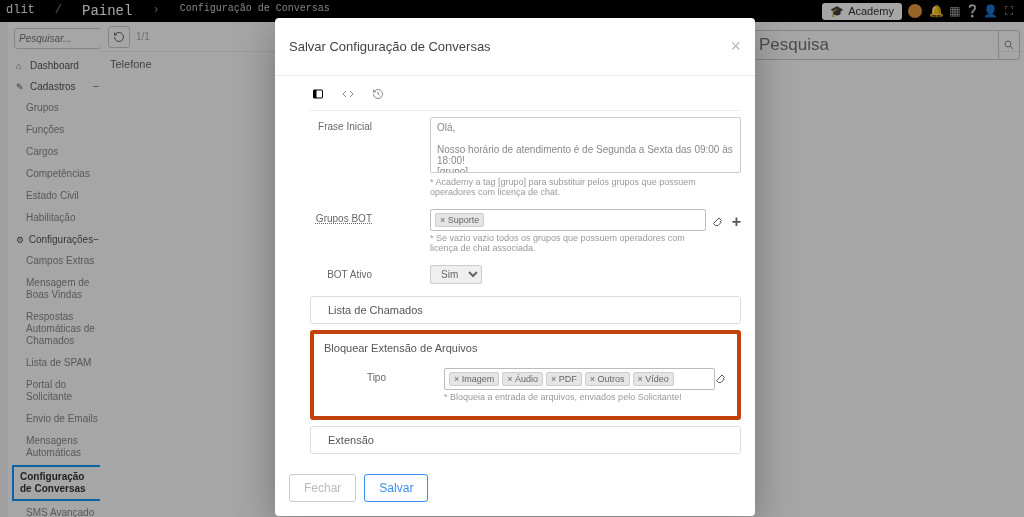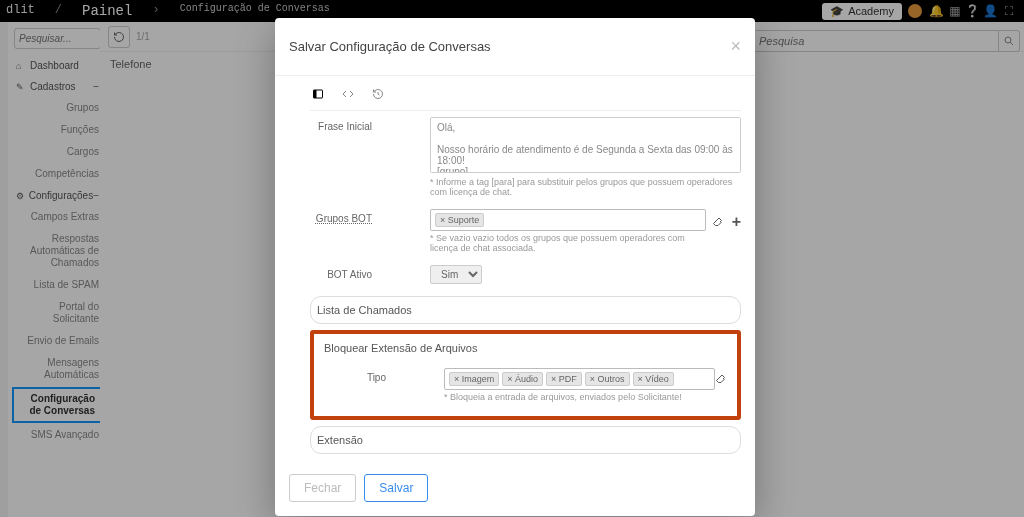--- a/index.html
+++ b/index.html
@@ -14,33 +14,33 @@
 .topbar .avatar { width: 14px; height: 14px; border-radius: 50%; background: #e89b3e; margin-right: 6px; }
 .topbar .util-icon { width: 18px; text-align: center; color: #aaa; font-size: 12px; cursor: pointer; }
 
 
 .leftnav { position: absolute; left: 0; top: 22px; bottom: 0; width: 100px; background: #fff; border-right: 1px solid #ddd; overflow-y: auto; font-size: 10px; margin-left: 8px; }
 .leftnav .search { padding: 6px; }
 .leftnav .search input { width: 100%; padding: 4px; border: 1px solid #ccc; border-radius: 3px; font-size: 10px; color: #aaa; font-style: italic; }
 .leftnav .group-header { display: flex; align-items: center; padding: 5px 8px; color: #555; font-size: 10px; cursor: pointer; }
 .leftnav .group-header .mini-icon { width: 10px; margin-right: 4px; font-size: 9px; }
 .leftnav .group-header .minus { margin-left: auto; font-size: 10px; }
-.leftnav .item { padding: 5px 8px 5px 18px; color: #888; cursor: pointer; line-height: 1.2; text-align: right; }
+.leftnav .item { padding: 5px 8px 5px 18px; color: #888; cursor: pointer; line-height: 1.2; }
 .leftnav .item.active { border: 2px solid #19f; color: #333; font-weight: bold; margin: 1px 4px; padding: 4px 6px; }
 
 
 .main { position: absolute; left: 100px; right: 0; top: 22px; bottom: 0; background: #fff; }
 .main .toolbar { height: 30px; border-bottom: 1px solid #eee; display: flex; align-items: center; padding: 0 8px; gap: 6px; }
 .main .toolbar .refresh { border: 1px solid #ccc; border-radius: 3px; width: 22px; height: 22px; display: flex; align-items: center; justify-content: center; cursor: pointer; }
 .main .toolbar .pager { color: #aaa; font-size: 10px; }
 .main .table-head { padding: 6px 10px; color: #666; font-size: 11px; }
 
 
 .rightsearch { position: absolute; right: 4px; top: 30px; width: 268px; display: flex; }
-.rightsearch input { flex: 1; padding: 4px 6px; border: 1px solid #ccc; border-right: none; border-radius: 3px 0 0 3px; font-size: 11px; color: #888; font-style: italic; }
+.rightsearch input { flex: 1; padding: 4px 6px; border: 1px solid #ccc; border-right: none; border-radius: 3px 0 0 3px; font-size: 17px; color: #888; }
 .rightsearch .mag { width: 22px; border: 1px solid #ccc; border-radius: 0 3px 3px 0; display: flex; align-items: center; justify-content: center; color: #888; cursor: pointer; }
 
 
 .backdrop { position: absolute; inset: 0; background: rgba(0,0,0,0.35); }
 .modal { position: absolute; left: 275px; top: 18px; width: 480px; background: #fff; border-radius: 4px; box-shadow: 0 10px 40px rgba(0,0,0,0.3); }
 .modal-header { padding: 18px 14px; border-bottom: 1px solid #eee; display: flex; align-items: center; }
 .modal-header .title { font-size: 13px; color: #444; }
 .modal-header .close { margin-left: auto; color: #bbb; font-size: 18px; cursor: pointer; }
 
 .modal-body { padding: 10px 14px 4px; margin-left: 21px; }
@@ -52,21 +52,21 @@
 .form-row .lbl { width: 72px; text-align: right; padding-right: 10px; padding-top: 4px; font-size: 10px; color: #666; }
 .form-row .ctl { flex: 1; padding-left: 48px; }
 .form-row textarea { width: 100%; height: 56px; border: 1px solid #ccc; border-radius: 2px; padding: 4px 6px; font-size: 10px; color: #888; resize: none; font-family: inherit; }
 .hint { font-size: 9px; color: #999; margin-top: 2px; }
 .tagbox { border: 1px solid #bbb; border-radius: 2px; padding: 3px 4px; display: flex; gap: 3px; align-items: center; min-height: 22px; }
 .tag { background: #e5e5e5; border: 1px solid #ccc; border-radius: 2px; padding: 1px 4px; font-size: 9px; color: #666; }
 .row-actions { display: flex; gap: 8px; align-items: center; padding-top: 4px; }
 .row-actions .act { cursor: pointer; color: #555; font-size: 12px; }
 select { border: 1px solid #ccc; border-radius: 2px; padding: 2px 6px; font-size: 10px; color: #666; }
 
-.section-head { border: 1px solid #ddd; border-radius: 11px; padding: 7px 6px; margin: 6px 0; font-size: 11px; color: #555; }
+.section-head { border: 1px solid #ddd; border-radius: 3px; padding: 7px 17px; margin: 6px 0; font-size: 11px; color: #555; }
 .section-box { border: 4px solid #c2410c; border-radius: 3px; padding: 8px 10px; margin: 6px 0; }
 .section-box .box-title { font-size: 11px; color: #555; margin-bottom: 8px; }
 
 .modal-footer { padding: 10px 14px 14px; display: flex; gap: 8px; }
 .btn { border: 1px solid #ccc; border-radius: 3px; padding: 6px 14px; font-size: 12px; cursor: pointer; background: #fff; }
 .btn-close { color: #bbb; }
 .btn-primary { border-color: #3b8ded; color: #3b8ded; }
 
 
 svg { width: 12px; height: 12px; }
@@ -105,26 +105,29 @@
   </div>
   <div class="group-header">
     <span class="mini-icon">✎</span>
     <span>Cadastros</span>
     <span class="minus">−</span>
   </div>
   <div class="item">Grupos</div>
   <div class="item">Funções</div>
   <div class="item">Cargos</div>
   <div class="item">Competências</div>
+  <div class="item">Estado Civil</div>
+  <div class="item">Habilitação</div>
   <div class="group-header">
     <span class="mini-icon">⚙</span>
     <span>Configurações</span>
     <span class="minus">−</span>
   </div>
   <div class="item">Campos Extras</div>
+  <div class="item">Mensagem de Boas Vindas</div>
   <div class="item">Respostas Automáticas de Chamados</div>
   <div class="item">Lista de SPAM</div>
   <div class="item">Portal do Solicitante</div>
   <div class="item">Envio de Emails</div>
   <div class="item">Mensagens Automáticas</div>
   <div class="item active">Configuração de Conversas</div>
   <div class="item">SMS Avançado</div>
 
 </div>
 
@@ -182,21 +185,21 @@
       </span>
     </div>
 
     <div class="form-row">
       <div class="lbl">Frase Inicial</div>
       <div class="ctl">
         <textarea style="">Olá,
 
 Nosso horário de atendimento é de Segunda a Sexta das 09:00 às 18:00!
 [grupo]</textarea>
-        <div class="hint">* Informe a tag [para] para substituir pelos grupos que possuem operadores com licença de chat.</div>
+        <div class="hint">* Academy a tag [grupo] para substituir pelos grupos que possuem operadores com licença de chat.</div>
       </div>
     </div>
 
     <div class="form-row">
       <div class="lbl" style="text-decoration:underline dotted">Grupos BOT</div>
       <div class="ctl" style="display:flex;gap:6px;align-items:flex-start;">
         <div style="flex:1">
           <div class="tagbox">
             <span class="tag">× Suporte</span>
           </div>

